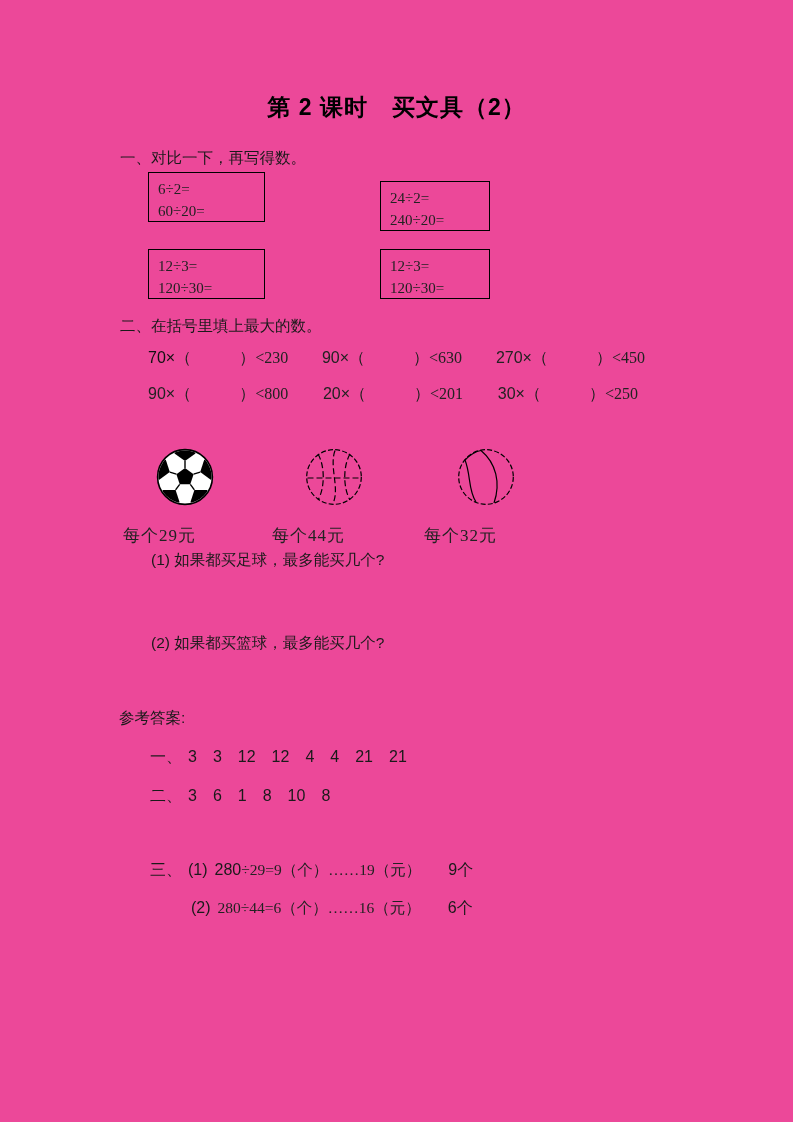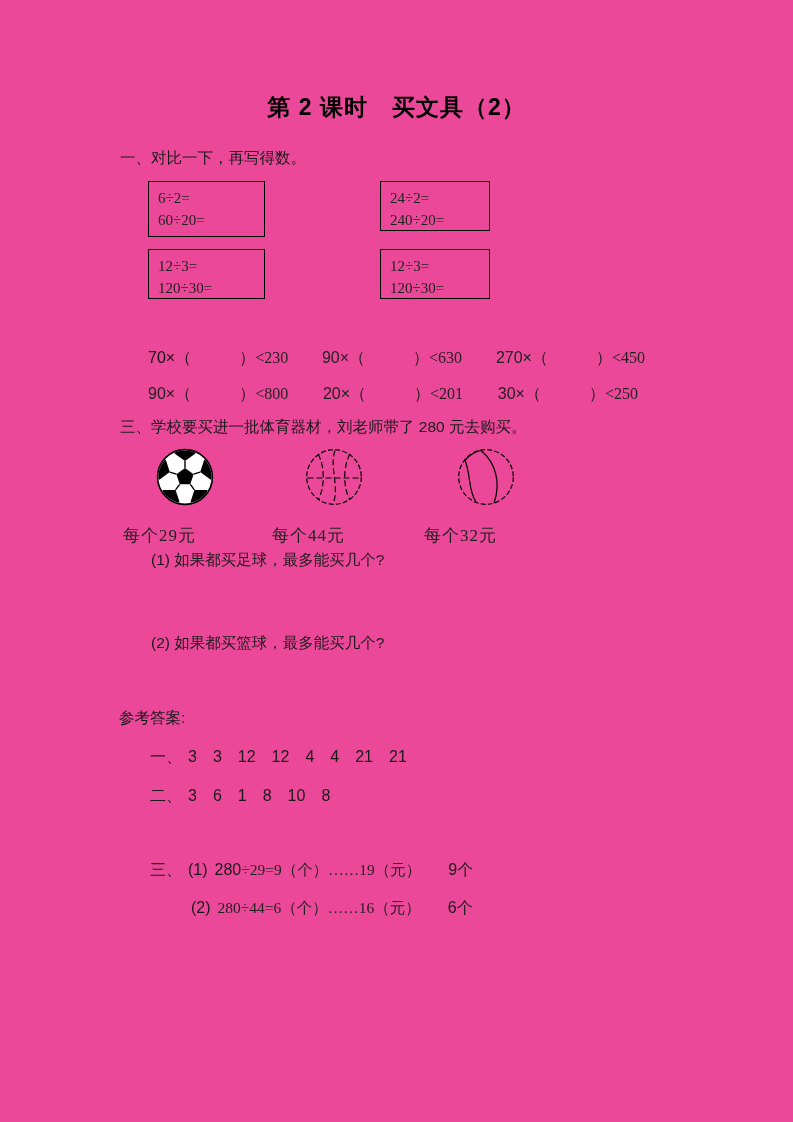--- a/index.html
+++ b/index.html
@@ -69,50 +69,50 @@
 </style>
 </head>
 <body>
 
 <div class="page">
 
   <h1 class="title">第 2 课时　买文具（2）</h1>
 
   <div class="heading" style="left:120px;top:148px">一、对比一下，再写得数。</div>
 
-  <div class="divbox" style="left:148px;top:181px;width:117px;height:56px">
+  <div class="divbox" style="left:148px;top:172px;width:117px;height:50px">
     <div>6÷2=</div>
     <div>60÷20=</div>
   </div>
   <div class="divbox" style="left:380px;top:181px;width:110px;height:50px">
     <div>24÷2=</div>
     <div>240÷20=</div>
   </div>
   <div class="divbox" style="left:148px;top:249px;width:117px;height:50px">
     <div>12÷3=</div>
     <div>120÷30=</div>
   </div>
   <div class="divbox" style="left:380px;top:249px;width:110px;height:50px">
     <div>12÷3=</div>
     <div>120÷30=</div>
   </div>
 
+  <div class="heading" style="left:120px;top:316px">二、在括号里填上最大的数。</div>
 
   <div class="expr-row" style="top:348px;width:497px">
     <span class="expr first-sans"><span class="factor">70×</span><span>（　　　）&lt;230</span></span>
     <span class="expr"><span class="factor">90×</span><span>（　　　）&lt;630</span></span>
     <span class="expr"><span class="factor">270×</span><span>（　　　）&lt;450</span></span>
   </div>
   <div class="expr-row" style="top:384px;width:490px">
     <span class="expr"><span class="factor">90×</span><span>（　　　）&lt;800</span></span>
     <span class="expr"><span class="factor">20×</span><span>（　　　）&lt;201</span></span>
     <span class="expr"><span class="factor">30×</span><span>（　　　）&lt;250</span></span>
   </div>
 
-  <div class="heading" style="left:120px;top:417px">三、学校要买进一批体育器材，刘老师带了 280 元去购买。</div>
 
   <div class="ball" style="left:155px;top:447px">
     <svg width="60" height="60" viewBox="0 0 60 60">
       <defs>
           <clipPath id="sbclip">
             <circle cx="30" cy="30" r="26.6"></circle>
           </clipPath>
         </defs>
       <circle cx="30" cy="30" r="27.4" fill="#fff" stroke="#000" stroke-width="1.6"></circle>
       <g clip-path="url(#sbclip)" fill="#000">

